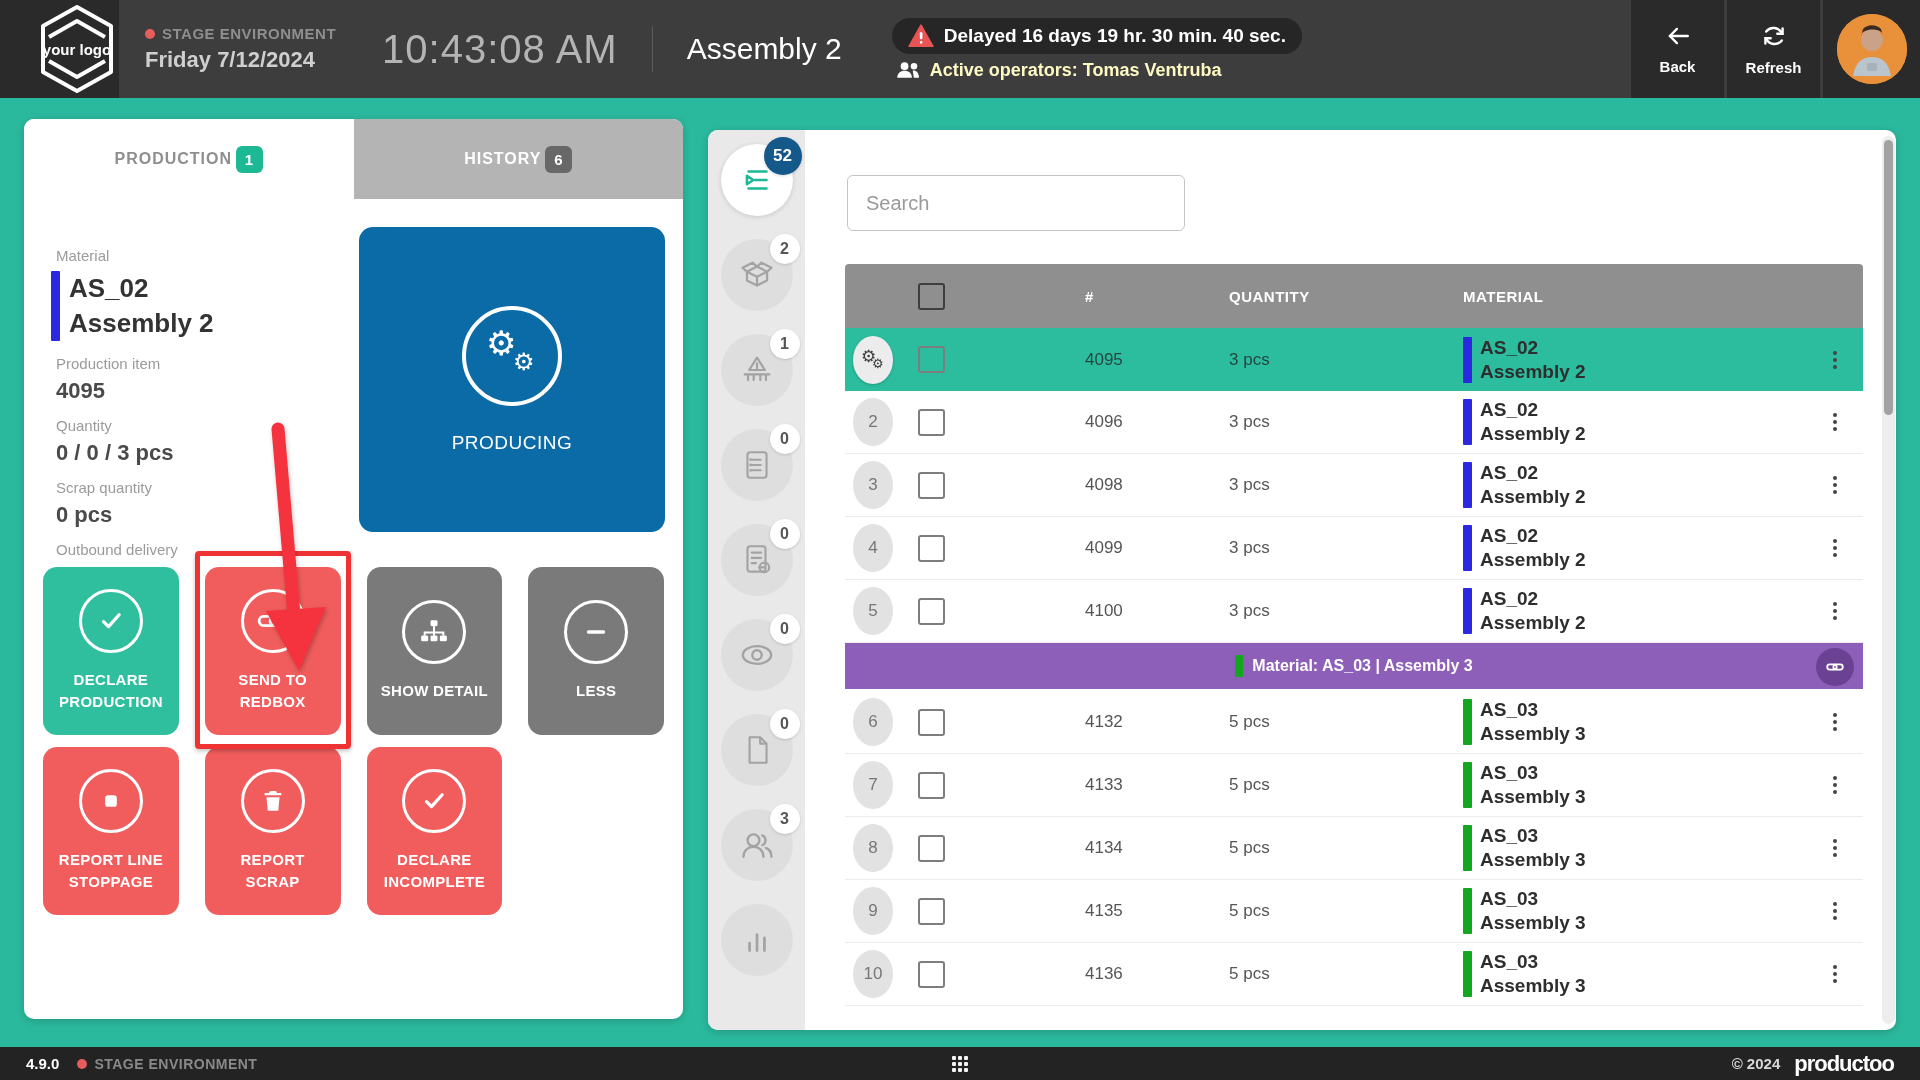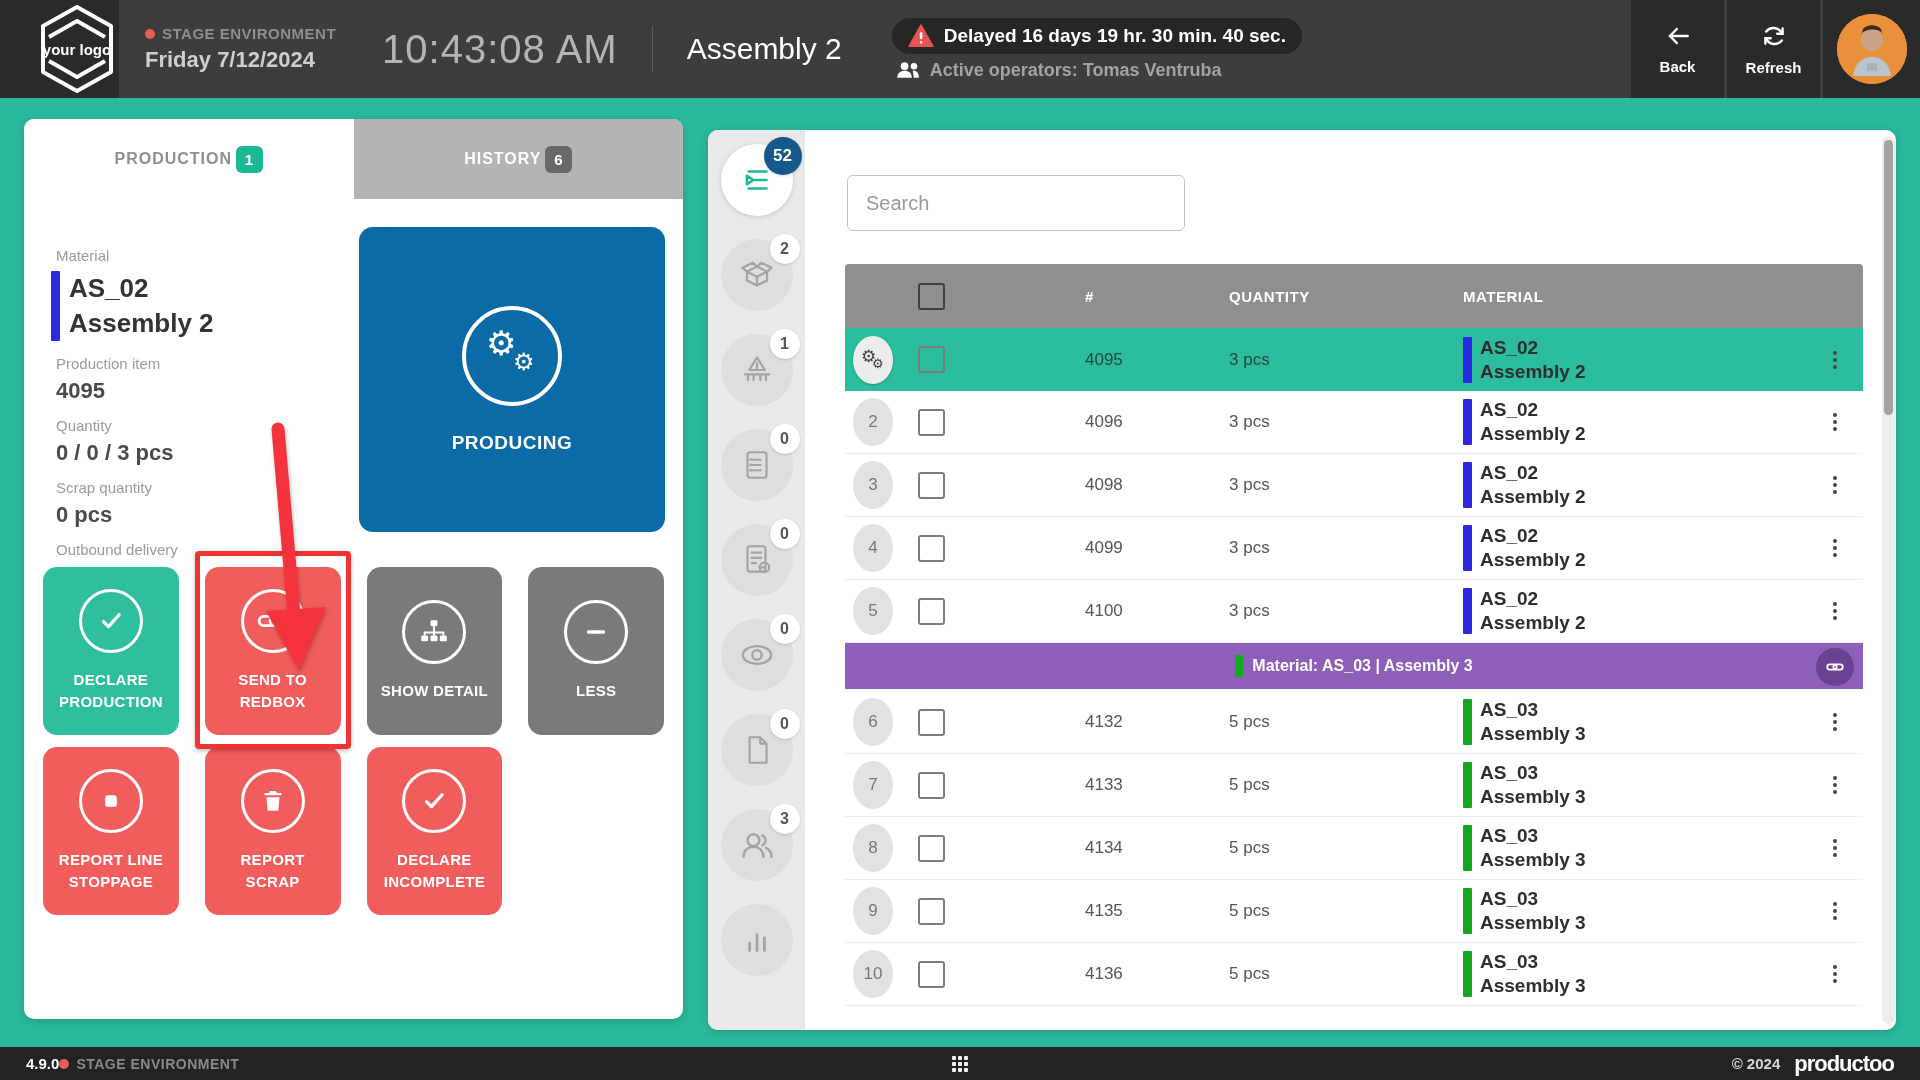--- a/index.html
+++ b/index.html
@@ -17,29 +17,29 @@
   .logo-block{width:119px;background:var(--block-bg);display:flex;align-items:center;justify-content:flex-end}
   .env{margin-left:26px;align-self:center}
   .env-row{display:flex;align-items:center;gap:7px;color:#8f8f8f;font-size:15px;font-weight:bold;letter-spacing:.5px}
   .dot{width:10px;height:10px;border-radius:50%;background:#e85c5c;display:inline-block}
   .env-date{color:#cfcfcf;font-size:22px;font-weight:bold;margin-top:5px}
   .clock{align-self:center;margin-left:46px;font-size:40px;color:#b4b4b4;font-weight:500;letter-spacing:1px}
   .hdivider{width:1px;background:#5b5b5b;align-self:center;height:46px;margin:0 34px}
   .title{align-self:center;font-size:30px;color:#fff;font-weight:500}
   .status{align-self:center;margin-left:50px;display:flex;flex-direction:column;gap:6px}
   .delay-pill{background:#262626;border-radius:18px;height:36px;display:flex;align-items:center;gap:10px;padding:0 16px;color:#fff;font-size:19px;font-weight:bold}
-  .operators{display:flex;align-items:center;gap:10px;color:#a3a3a3;font-size:18px;font-weight:bold;padding-left:4px}
+  .operators{display:flex;align-items:center;gap:10px;color:#fef9c3;font-size:18px;font-weight:bold;padding-left:4px}
   .header-right{margin-left:auto;display:flex;gap:3px}
   .hbtn{width:93px;background:var(--block-bg);display:flex;flex-direction:column;align-items:center;justify-content:center;gap:9px;color:#fff;font-size:15px;font-weight:bold;cursor:pointer}
   .avatar-block{width:97px;background:var(--block-bg);display:flex;align-items:center;justify-content:center}
   .avatar{width:70px;height:70px;border-radius:50%;overflow:hidden;background:#e8913a}
 
   
   .footer{position:absolute;left:0;bottom:0;width:1920px;height:33px;background:var(--footer-bg);display:flex;align-items:center;padding:0 26px}
-  .version{color:#fff;font-size:15px;font-weight:bold;}
+  .version{color:#fff;font-size:15px;font-weight:bold;margin-right:18px}
   .footer-env{display:flex;align-items:center;gap:7px;color:#8a8a8a;font-size:14px;font-weight:bold;letter-spacing:.5px}
   .grid-icon{position:absolute;left:50%;top:50%;transform:translate(-50%,-50%);display:grid;grid-template-columns:repeat(3,4px);grid-template-rows:repeat(3,4px);gap:2px}
   .grid-icon span{background:#f2f2f2;border-radius:1px}
   .footer-right{margin-left:auto;display:flex;align-items:center;gap:14px}
   .copyright{color:#d8d8d8;font-size:15px;font-weight:bold}
   .brand{color:#ffffff;font-size:22px;font-weight:800;letter-spacing:-1px}
 
   
   .left-card{position:absolute;left:24px;top:119px;width:659px;height:900px;background:#fff;border-radius:10px;box-shadow:0 2px 8px rgba(0,0,0,.18)}
   .tabs{display:flex;height:80px}
@@ -53,21 +53,21 @@
   .lbl{color:#9b9b9b;font-size:15px}
   .material-block{display:flex;gap:9px;margin:7px 0 14px -5px}
   .mat-stripe{width:9px;background:#2b28e0;border-radius:1px}
   .mat-big{font-size:26px;font-weight:bold;color:#333;line-height:1.35}
   .pair{margin-bottom:13px}
   .val{font-size:22px;font-weight:bold;color:#4a4a4a;margin-top:6px}
   .producing-tile{position:absolute;left:335px;top:108px;width:306px;height:305px;background:var(--blue);border-radius:14px;display:flex;flex-direction:column;align-items:center;justify-content:center;gap:26px;cursor:pointer;transform:translateY(0)}
   .gear-ring{width:100px;height:100px;border:4px solid #fff;border-radius:50%;position:relative}
   .gear-ring .g1{position:absolute;left:20px;top:13px;font-size:34px;color:#fff}
   .gear-ring .g2{position:absolute;left:47px;top:38px;font-size:24px;color:#fff}
-  .producing-label{color:#fff;font-size:19px;font-weight:bold;letter-spacing:.5px}
+  .producing-label{color:#fff;font-size:19px;font-weight:normal;letter-spacing:.5px}
   .btn-grid{position:absolute;left:19px;right:19px;top:448px;display:grid;grid-template-columns:repeat(4,1fr);grid-auto-rows:168px;gap:12px 26px}
   .action-btn{border-radius:14px;display:flex;flex-direction:column;align-items:center;justify-content:center;gap:16px;color:#fff;font-size:15px;font-weight:bold;text-align:center;padding:10px;cursor:pointer;line-height:1.5;letter-spacing:.3px}
   .action-btn .ring{width:64px;height:64px;border:3.5px solid #fff;border-radius:50%;display:flex;align-items:center;justify-content:center;flex:none}
   .action-btn .ring.solid{background:#fff;border-color:#fff}
   .btn-green{background:#2fbf9f}
   .btn-red{background:var(--red)}
   .btn-gray{background:var(--graybtn)}
   .btn-blue{background:var(--blue)}
   .highlight-target{position:relative}
   .highlight-target::after{content:"";position:absolute;inset:-16px -10px -14px -10px;border:5px solid var(--annotation);border-radius:4px;box-shadow:0 2px 4px rgba(0,0,0,.25);pointer-events:none}

